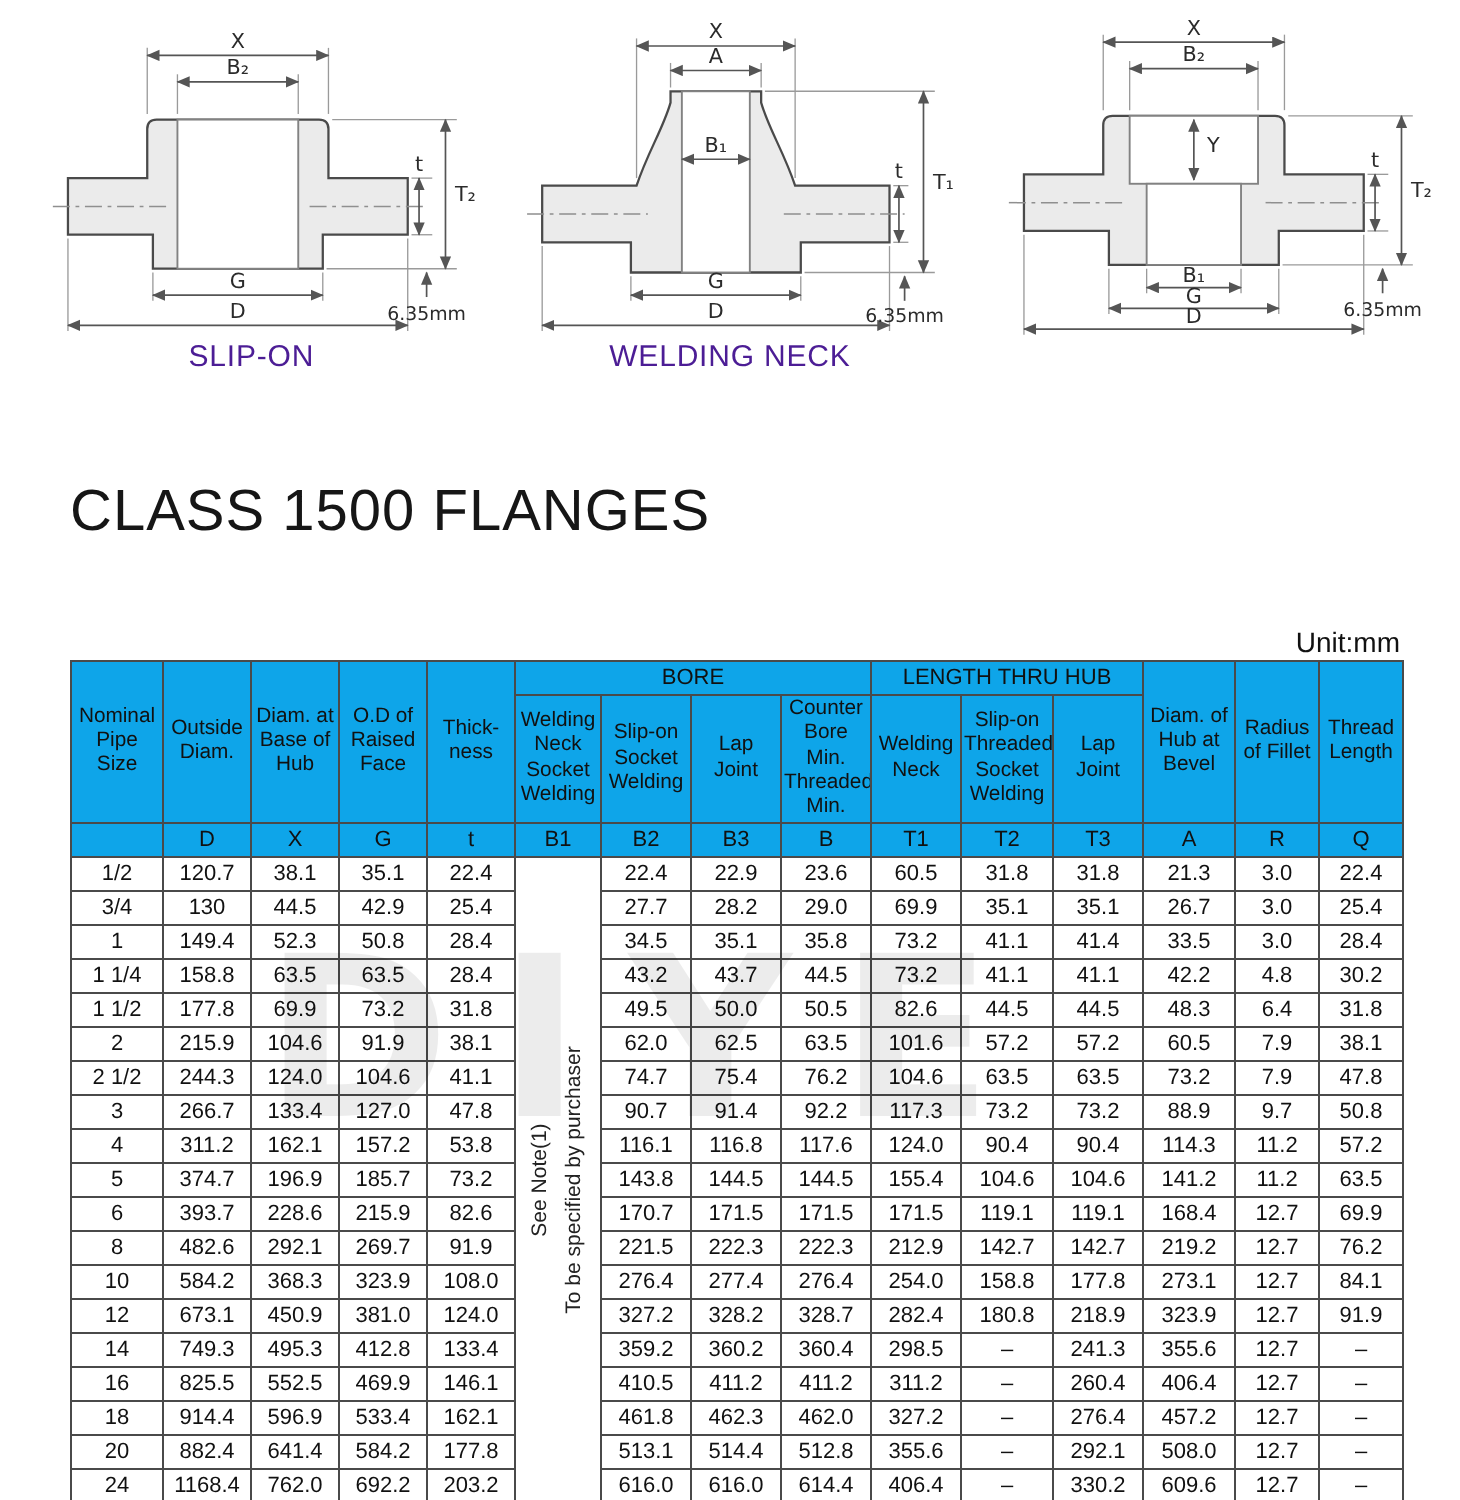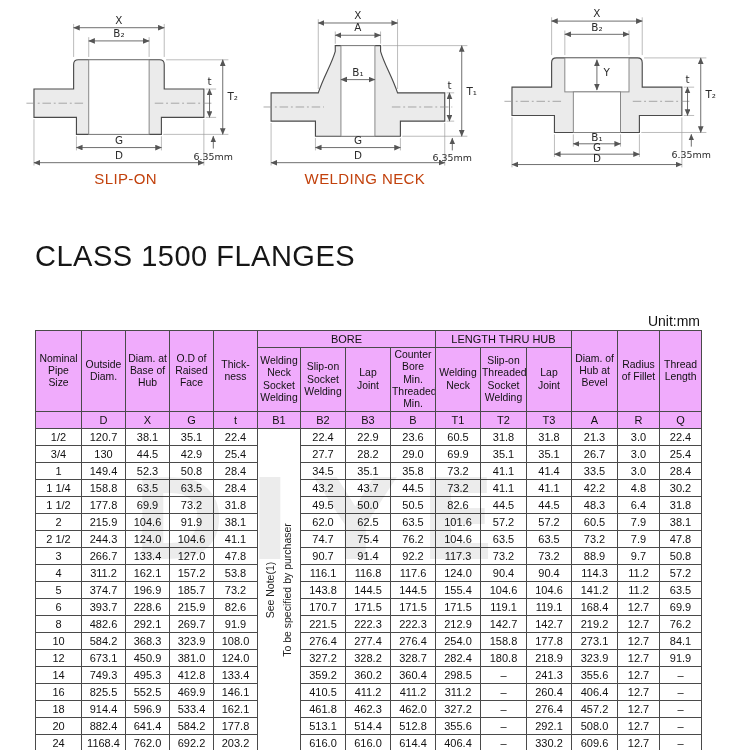--- a/index.html
+++ b/index.html
@@ -3,21 +3,21 @@
 <meta charset="utf-8">
 <style>
   html,body{margin:0;padding:0;background:#fff;}
   body{font-family:"Liberation Sans",sans-serif;color:#111;}
   .page{position:relative;width:730px;height:750px;background:#fff;overflow:hidden;}
 
   
   .diagrams{position:absolute;top:6px;left:6px;width:718px;display:flex;}
   .diagram{width:33.33%;text-align:center;}
   .diagram svg{display:block;margin:0 auto;}
-  .caption{font-size:15px;letter-spacing:.4px;color:#c2410c;margin-top:-4px;}
+  .caption{font-size:15px;letter-spacing:.4px;color:#4c1d95;margin-top:-4px;}
 
   .shape{fill:#ebebeb;stroke:#4a4a4a;stroke-width:1.2;}
   .bore{fill:#ffffff;stroke:#828282;stroke-width:1;}
   .dim{stroke:#555;stroke-width:.9;fill:none;}
   .ext{stroke:#9a9a9a;stroke-width:.7;}
   .cl{stroke:#8f8f8f;stroke-width:.8;stroke-dasharray:9 3 2 3;}
   .dim-label{font-family:"DejaVu Sans",sans-serif;font-size:11px;fill:#2b2b2b;}
   .dim-note{font-family:"DejaVu Sans",sans-serif;font-size:10px;fill:#2b2b2b;}
 
   
@@ -25,21 +25,21 @@
   .title-main{font-size:29px;font-weight:400;letter-spacing:.5px;color:#161616;margin-top:20px;}
   .title-sub{font-size:13px;margin-top:7px;color:#222;}
 
   
   .unit-label{position:absolute;top:313px;right:30px;font-size:14px;color:#111;}
 
   
   .table-wrap{position:absolute;top:330px;left:35px;}
   table{border-collapse:collapse;table-layout:fixed;width:666px;border:1.5px solid #333;}
   th,td{border:1px solid #4a4a4a;text-align:center;overflow:hidden;}
-  thead th{background:#f0abfc;font-weight:normal;font-size:10.4px;line-height:1.18;padding:1px 1px;vertical-align:middle;}
+  thead th{background:#0ea5e9;font-weight:normal;font-size:10.4px;line-height:1.18;padding:1px 1px;vertical-align:middle;}
   th.group-th{font-size:11px;height:14px;}
   tr.symbol-row th{font-size:11px;height:14px;}
   tbody td{font-size:11px;height:16px;line-height:15px;padding:0 1px;background:#fff;white-space:nowrap;}
   td.b1-note-cell{position:relative;padding:0;background:#fff;}
   .b1-note{position:absolute;top:50%;left:50%;transform:translate(-50%,-50%) rotate(-90deg);white-space:nowrap;text-align:center;font-size:10.5px;line-height:1.6;color:#222;}
 
   
   .watermark{position:absolute;top:455px;left:132px;font-family:"DejaVu Sans",sans-serif;
     font-weight:bold;font-size:112px;letter-spacing:24px;color:#000;opacity:.07;
     z-index:3;pointer-events:none;}

